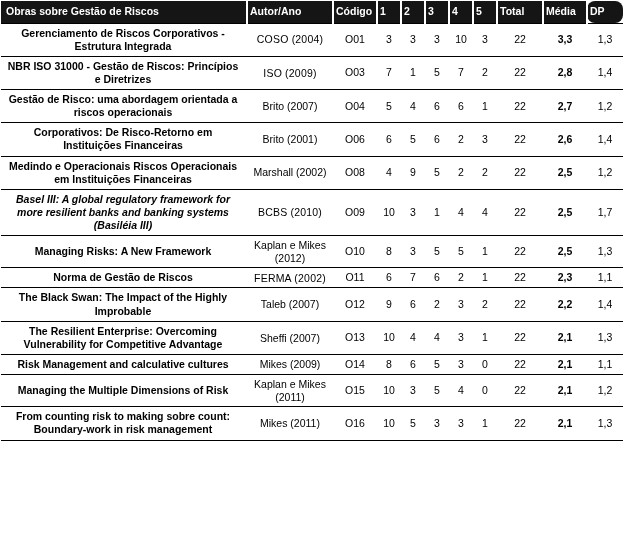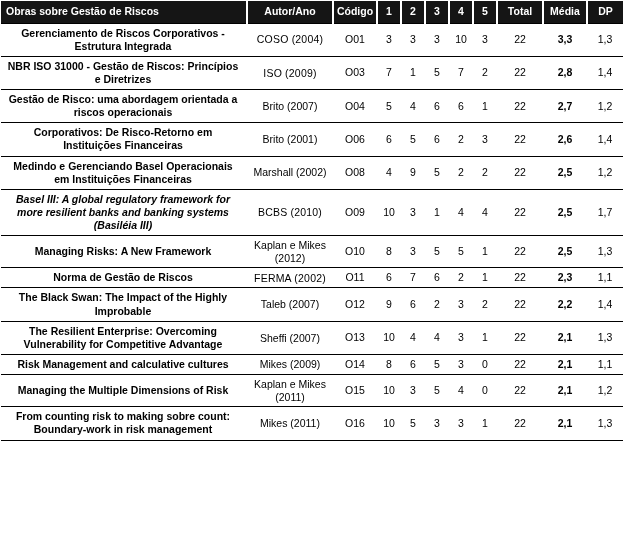--- a/index.html
+++ b/index.html
@@ -16,27 +16,27 @@
     border-collapse:collapse;
     table-layout:fixed;
     border-bottom:1px solid #000;
   }
   thead th{
     background:#151515;
     color:#fff;
     font-weight:bold;
     font-size:10.5px;
     padding:5px 2px;
-    text-align:center;
+    text-align:left;
     border-right:2px solid #fff;
     vertical-align:middle;
     line-height:1.1;
   }
   thead th:first-child{text-align:left;padding-left:5px;}
-  thead th:last-child{border-right:none;}
+  thead th:last-child{border-right:none;border-radius:8px;}
   tbody td{
     border-top:1px solid #000;
     font-size:10.5px;
     padding:3px 2px;
     text-align:center;
     vertical-align:middle;
     line-height:1.25;
   }
   tbody td.obra{
     text-align:center;
@@ -136,21 +136,21 @@
           <td>6</td>
           <td>5</td>
           <td>6</td>
           <td>2</td>
           <td>3</td>
           <td>22</td>
           <td class="media">2,6</td>
           <td>1,4</td>
         </tr>
         <tr>
-          <td class="obra"><span>Medindo e Gerenciando Basel Operacionais em Instituições Financeiras</span></td>
+          <td class="obra"><span>Medindo e Operacionais Riscos Operacionais em Instituições Financeiras</span></td>
           <td class="autor"><span>Marshall (2002)</span></td>
           <td>O08</td>
           <td>4</td>
           <td>9</td>
           <td>5</td>
           <td>2</td>
           <td>2</td>
           <td>22</td>
           <td class="media">2,5</td>
           <td>1,2</td>

